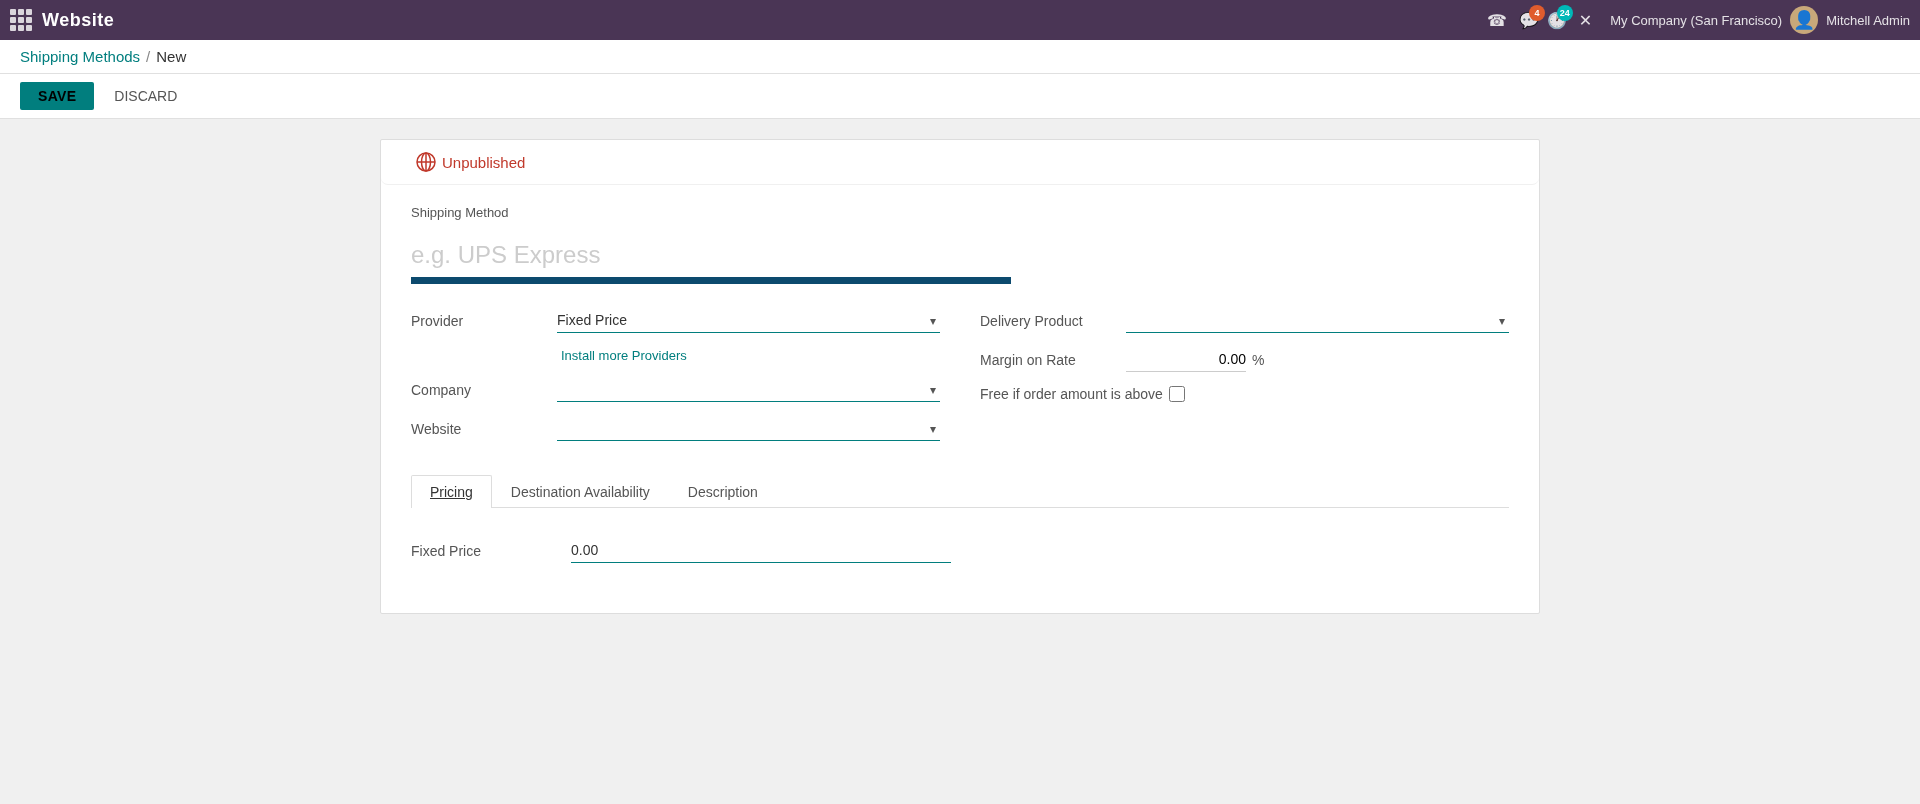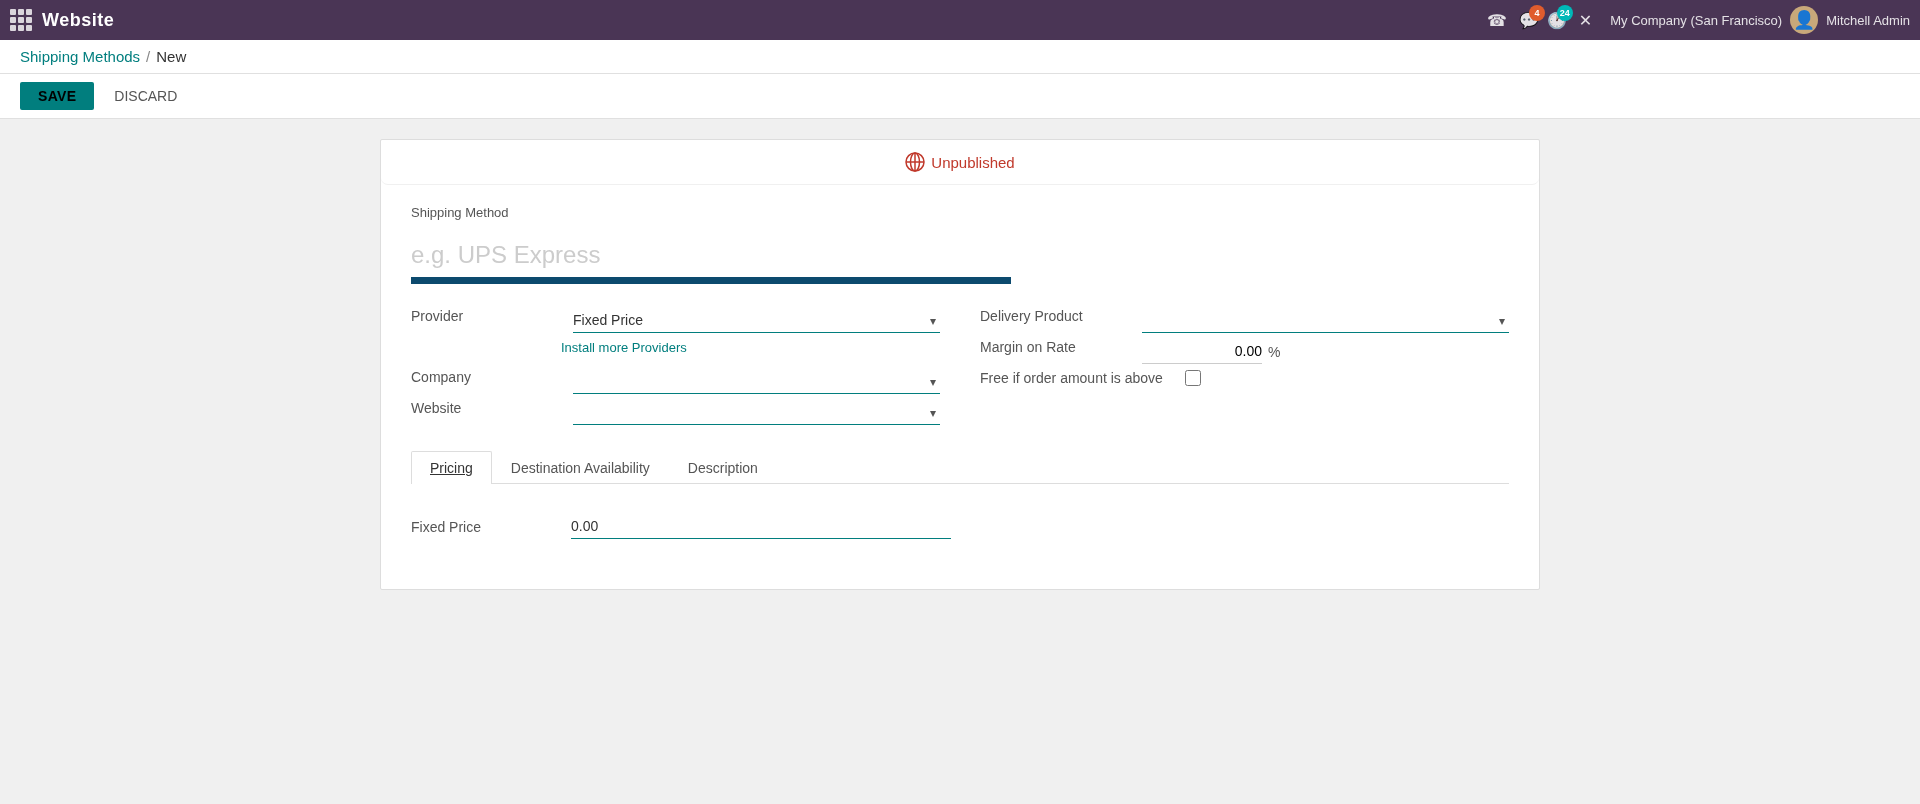--- a/index.html
+++ b/index.html
@@ -175,22 +175,22 @@
       background: #fff;
       border: 1px solid #ddd;
       border-radius: 2px;
       max-width: 1160px;
       margin: 0 auto;
     }
 
     
     .card-header {
       display: flex;
-      justify-content: center;
-      padding: 12px 8px;
+      justify-content: flex-start;
+      padding: 12px 35px;
       border-bottom: 1px solid #f0f0f0;
       border-radius: 7px;
     }
     .unpublished-badge {
       display: flex;
       align-items: center;
       gap: 6px;
       color: #c0392b;
       font-size: 15px;
       cursor: pointer;
@@ -223,22 +223,23 @@
     .fields-row {
       display: flex;
       gap: 40px;
       margin-bottom: 20px;
     }
     .fields-col {
       flex: 1;
     }
     .field-group {
       display: flex;
-      margin-bottom: 6px;
-      gap: 22px;
+      align-items: center;
+      margin-bottom: 14px;
+      gap: 6px;
     }
     .field-label {
       color: #555;
       font-size: 14px;
       min-width: 140px;
       flex-shrink: 0;
     }
     .field-value {
       flex: 1;
       display: flex;

